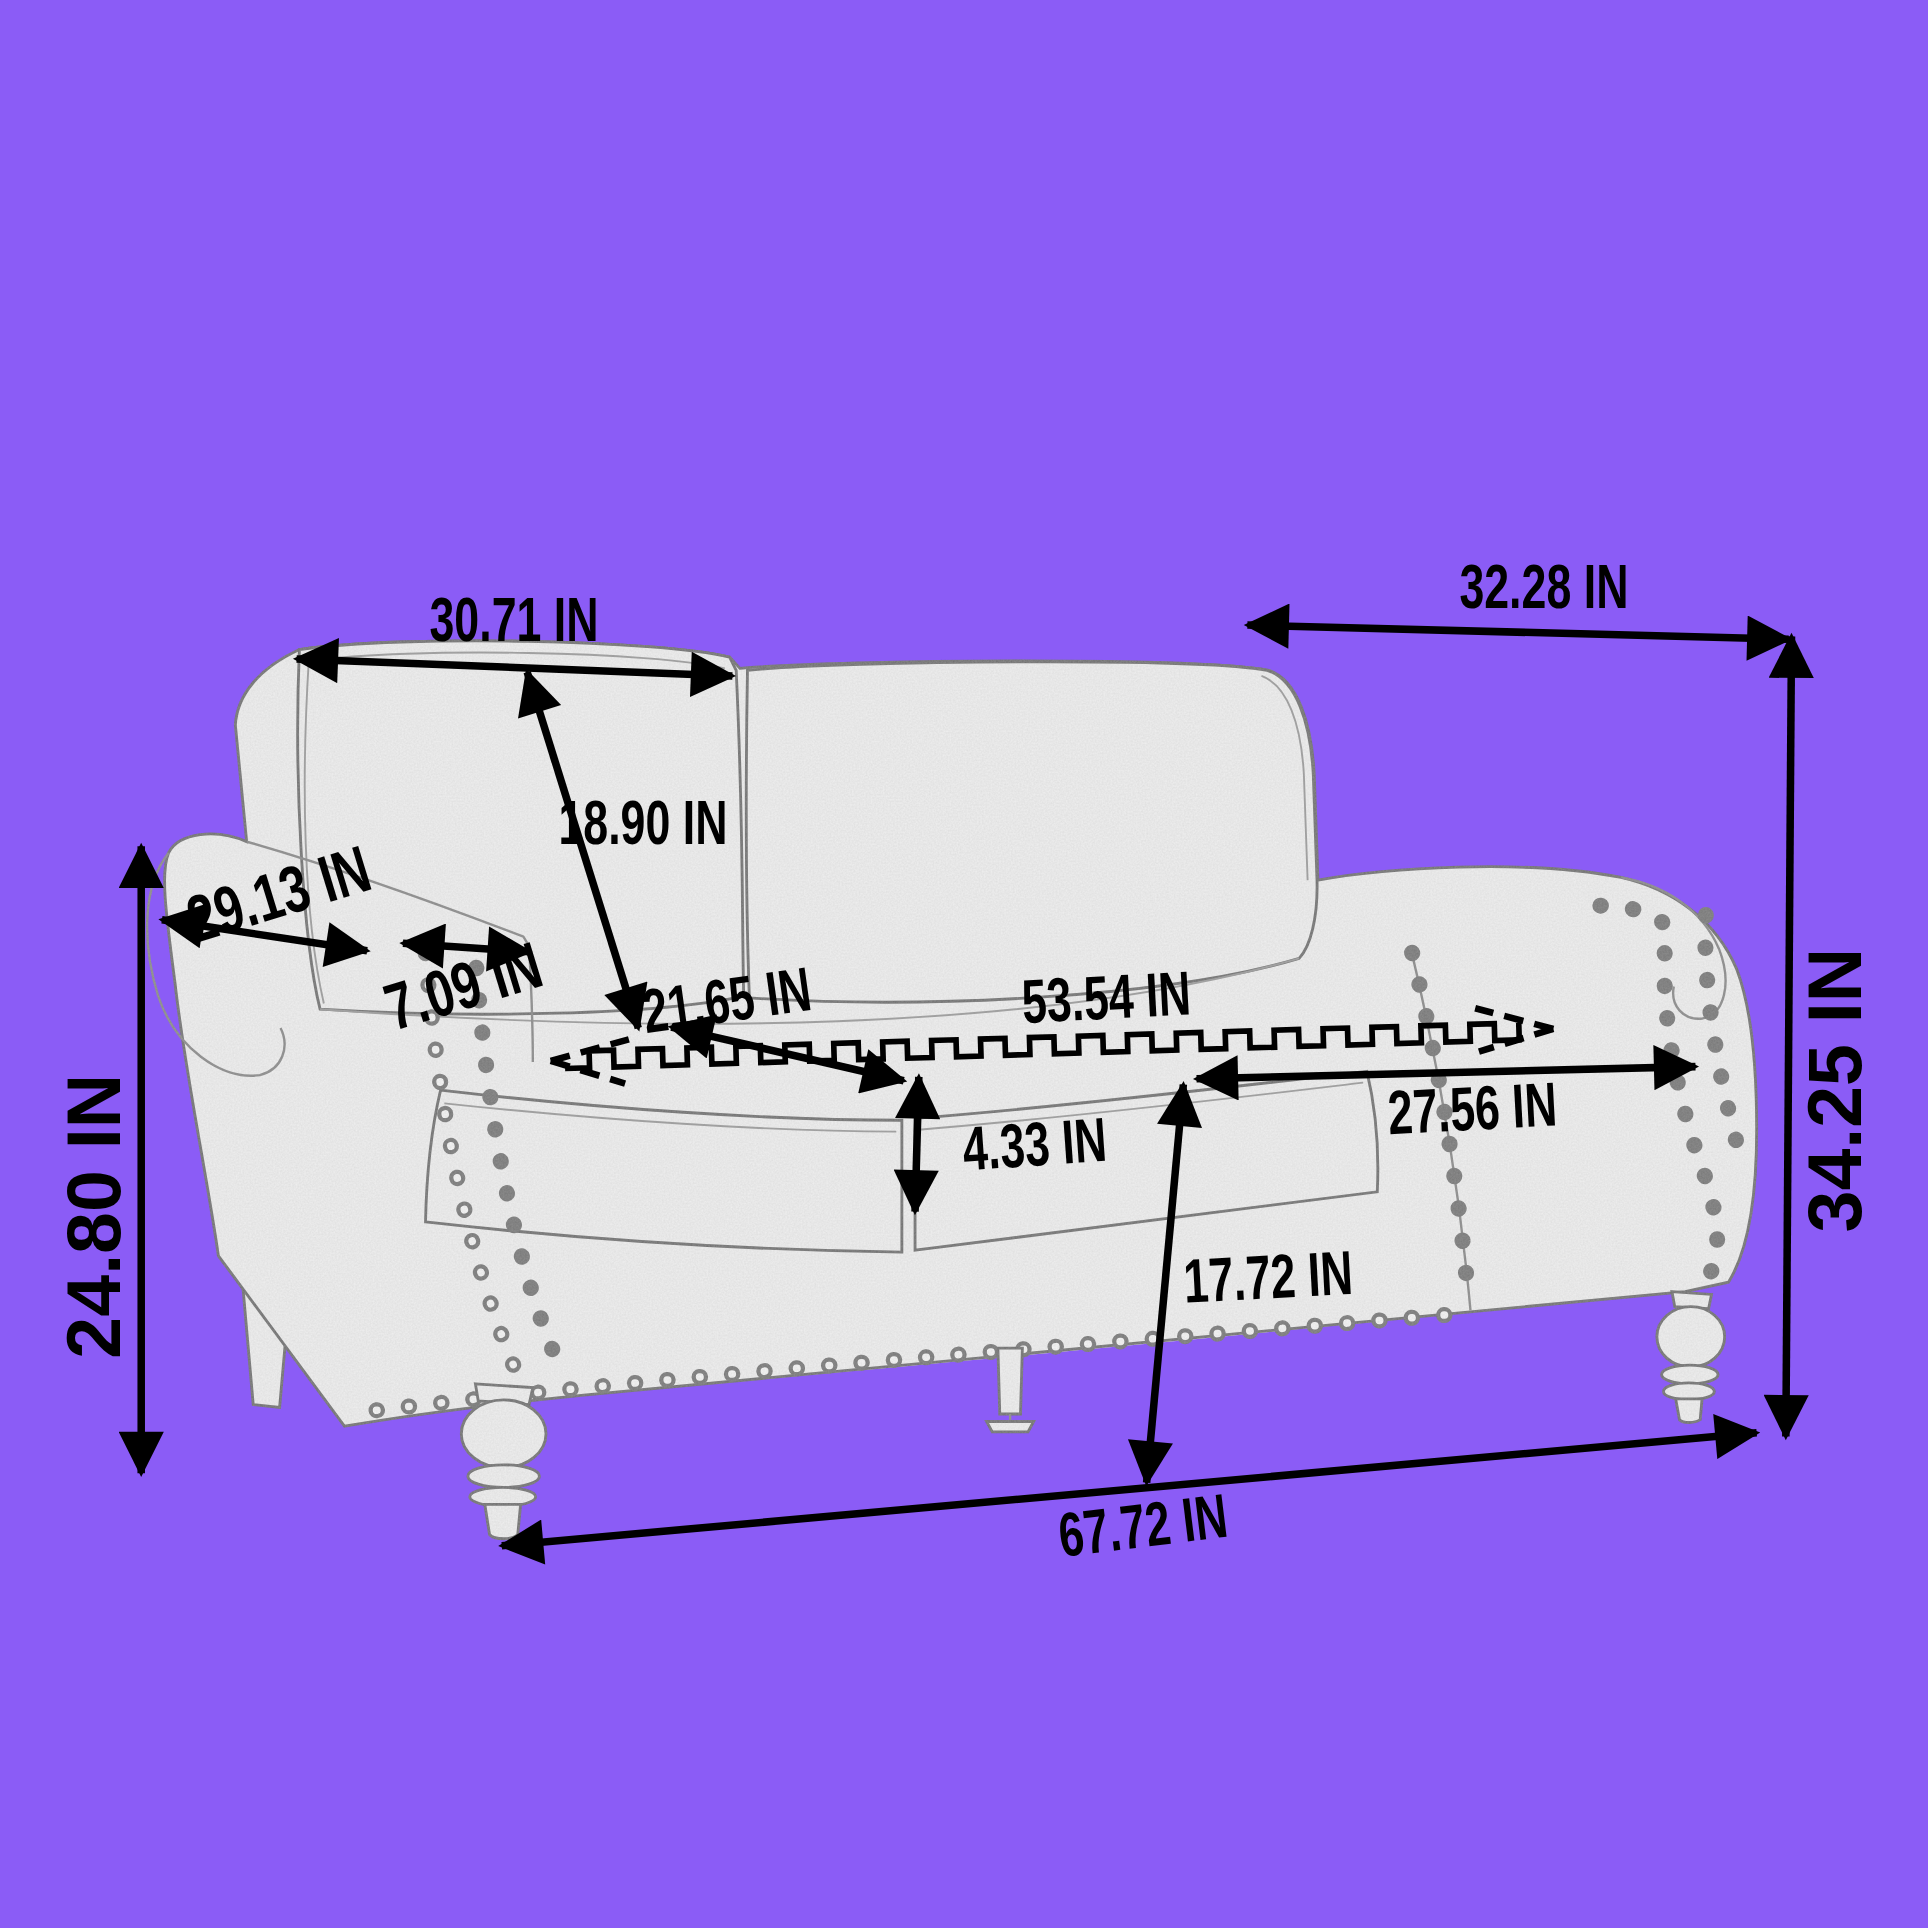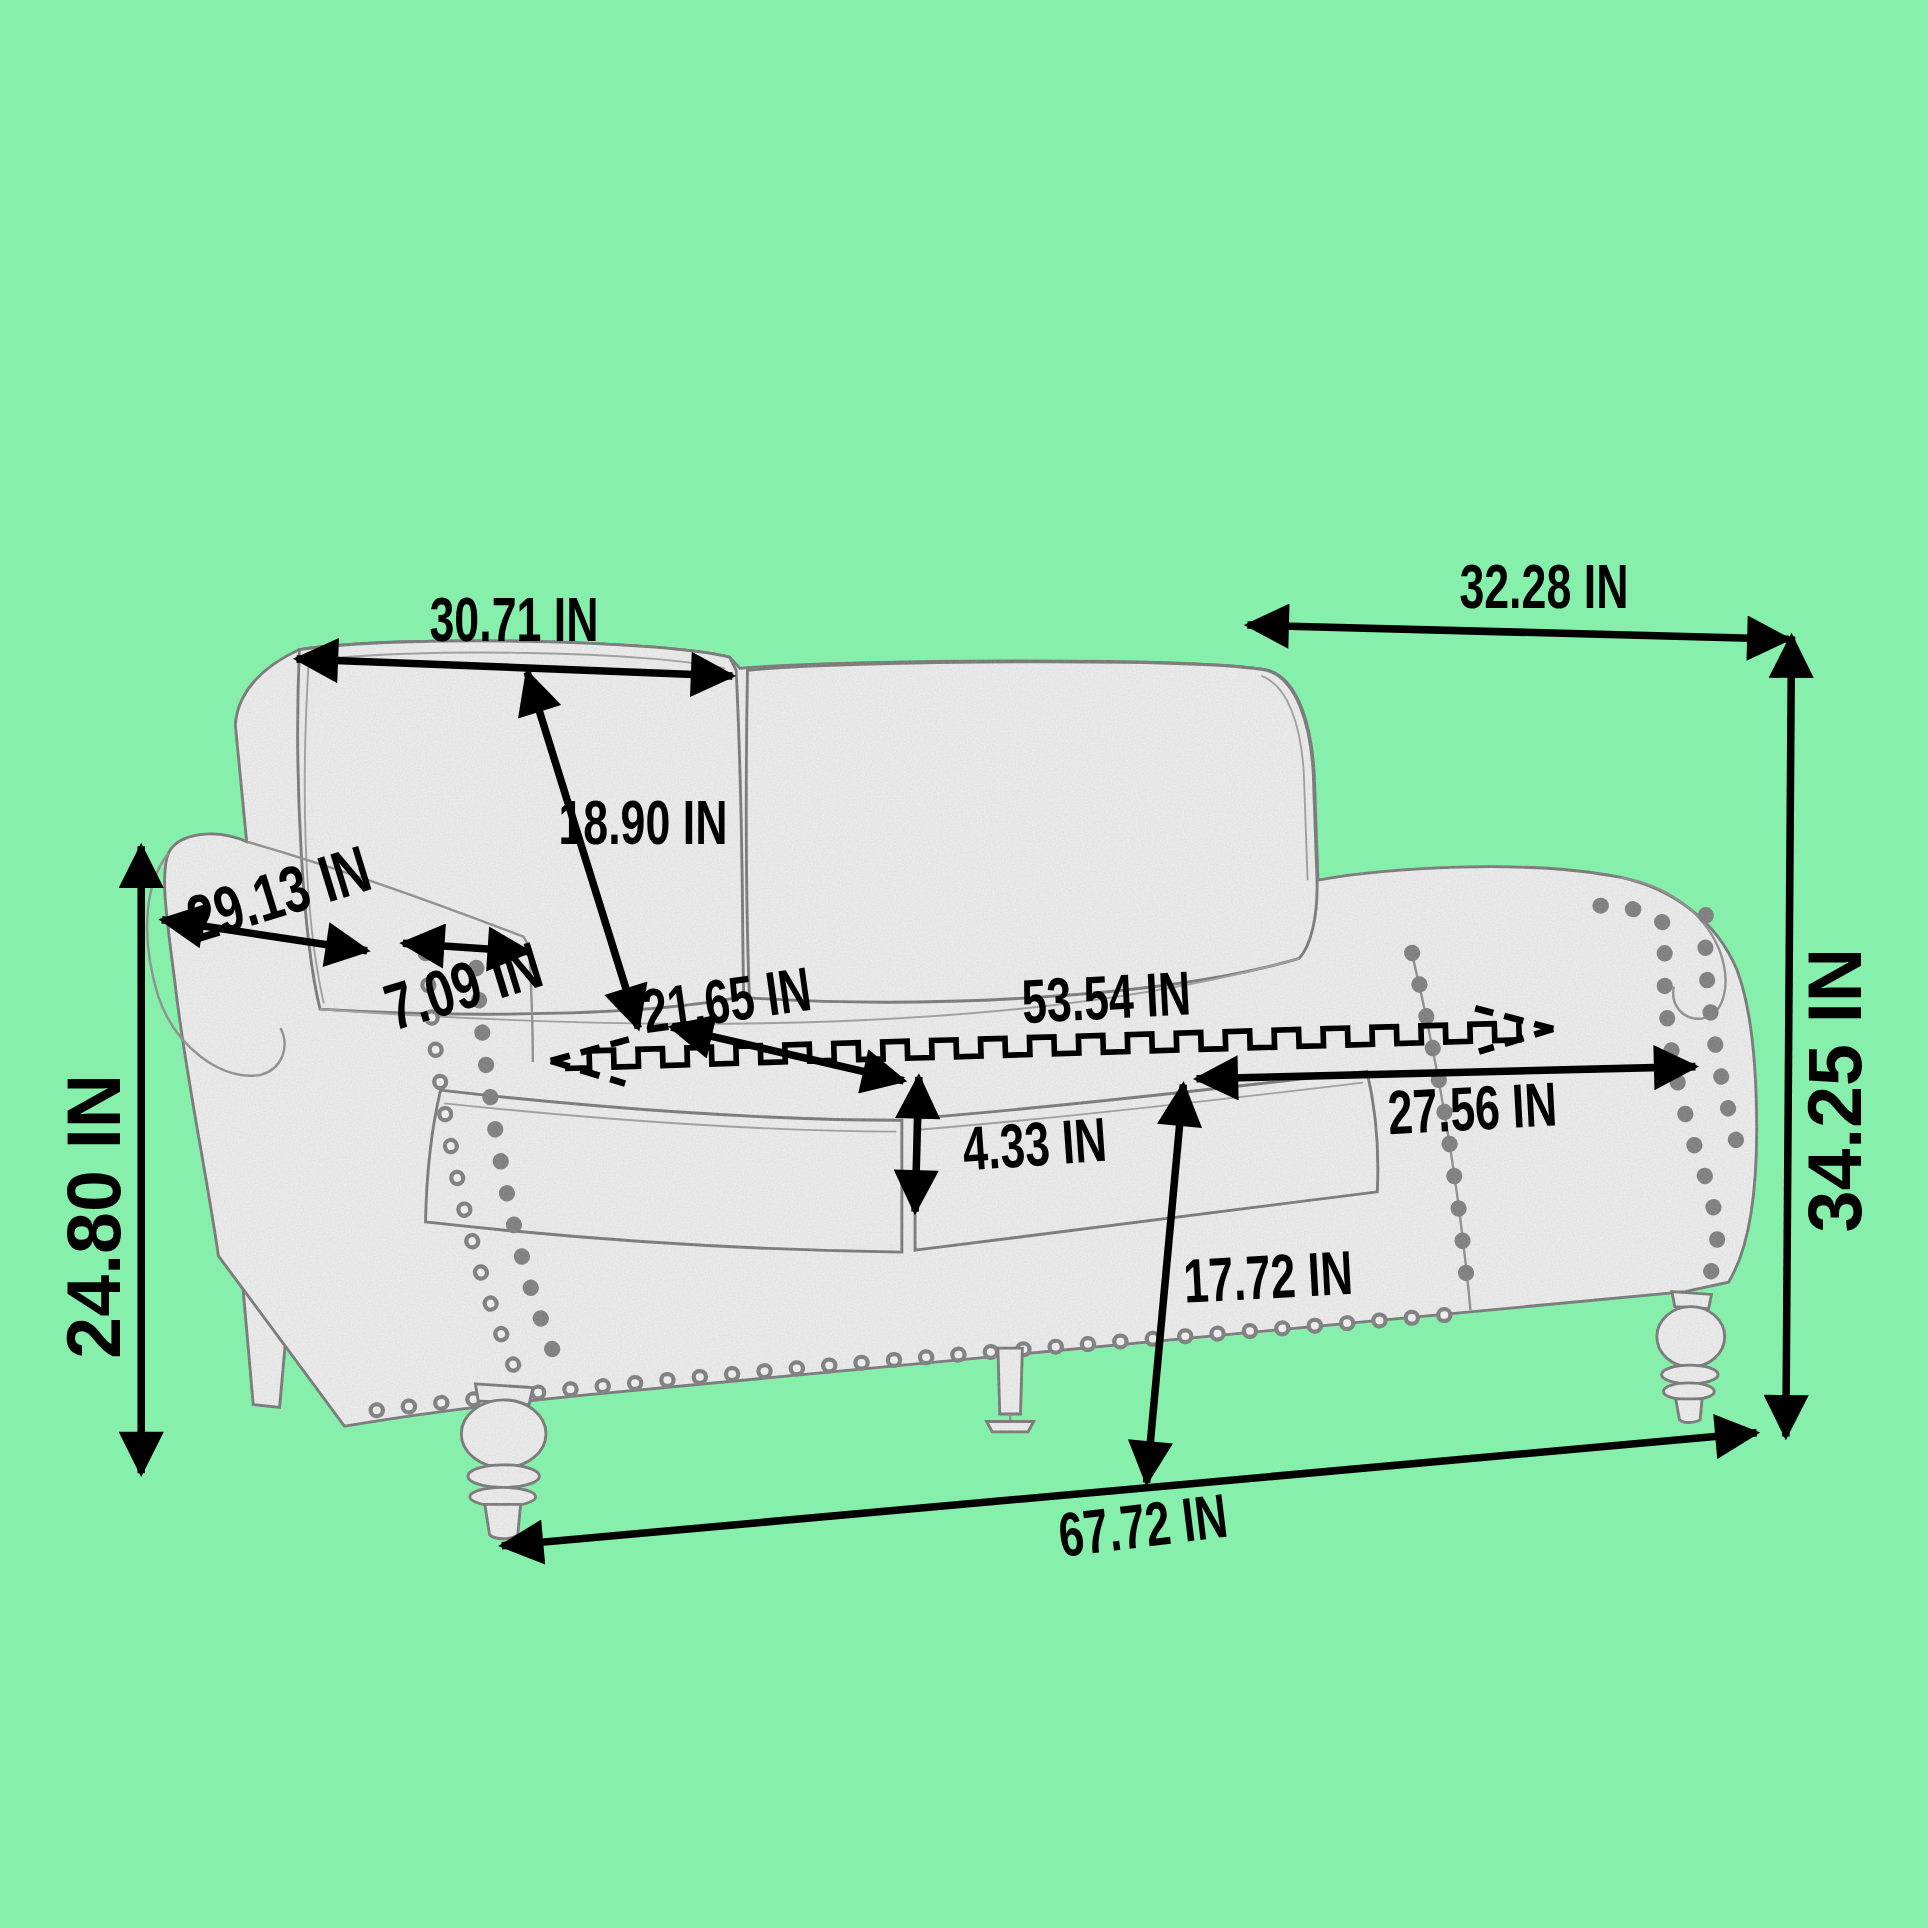--- a/index.html
+++ b/index.html
@@ -1,16 +1,16 @@
 <!DOCTYPE html>
 <html style="font-size:15px"><head>
 <meta charset="utf-8">
 <style>
   html,body{margin:0;padding:0;background:#fff;}
-  #stage{position:relative;width:1928px;height:1928px;background:#86efac;overflow:hidden;
+  #stage{position:relative;width:1928px;height:1928px;background:#8b5cf6;overflow:hidden;
          font-family:"Liberation Sans", sans-serif;}
   svg{position:absolute;left:0;top:0;}
   .sketch{stroke:#6f6f6f;stroke-width:3;fill:#efefef;}
   .sketch-line{stroke:#8a8a8a;stroke-width:2.5;fill:none;}
   .sketch-soft{stroke:#9d9d9d;stroke-width:2;fill:none;}
   .nails{stroke:#777;stroke-width:17;fill:none;stroke-linecap:round;stroke-dasharray:0.5 34;}
   .nails-in{stroke:#f5f5f5;stroke-width:8;fill:none;stroke-linecap:round;stroke-dasharray:0.5 34;}
   .dim{stroke:#000;stroke-width:8;fill:none;}
   .zig{stroke:#000;stroke-width:6;fill:none;}
   .dashv{stroke:#000;stroke-width:7;fill:none;stroke-dasharray:21 12;}

